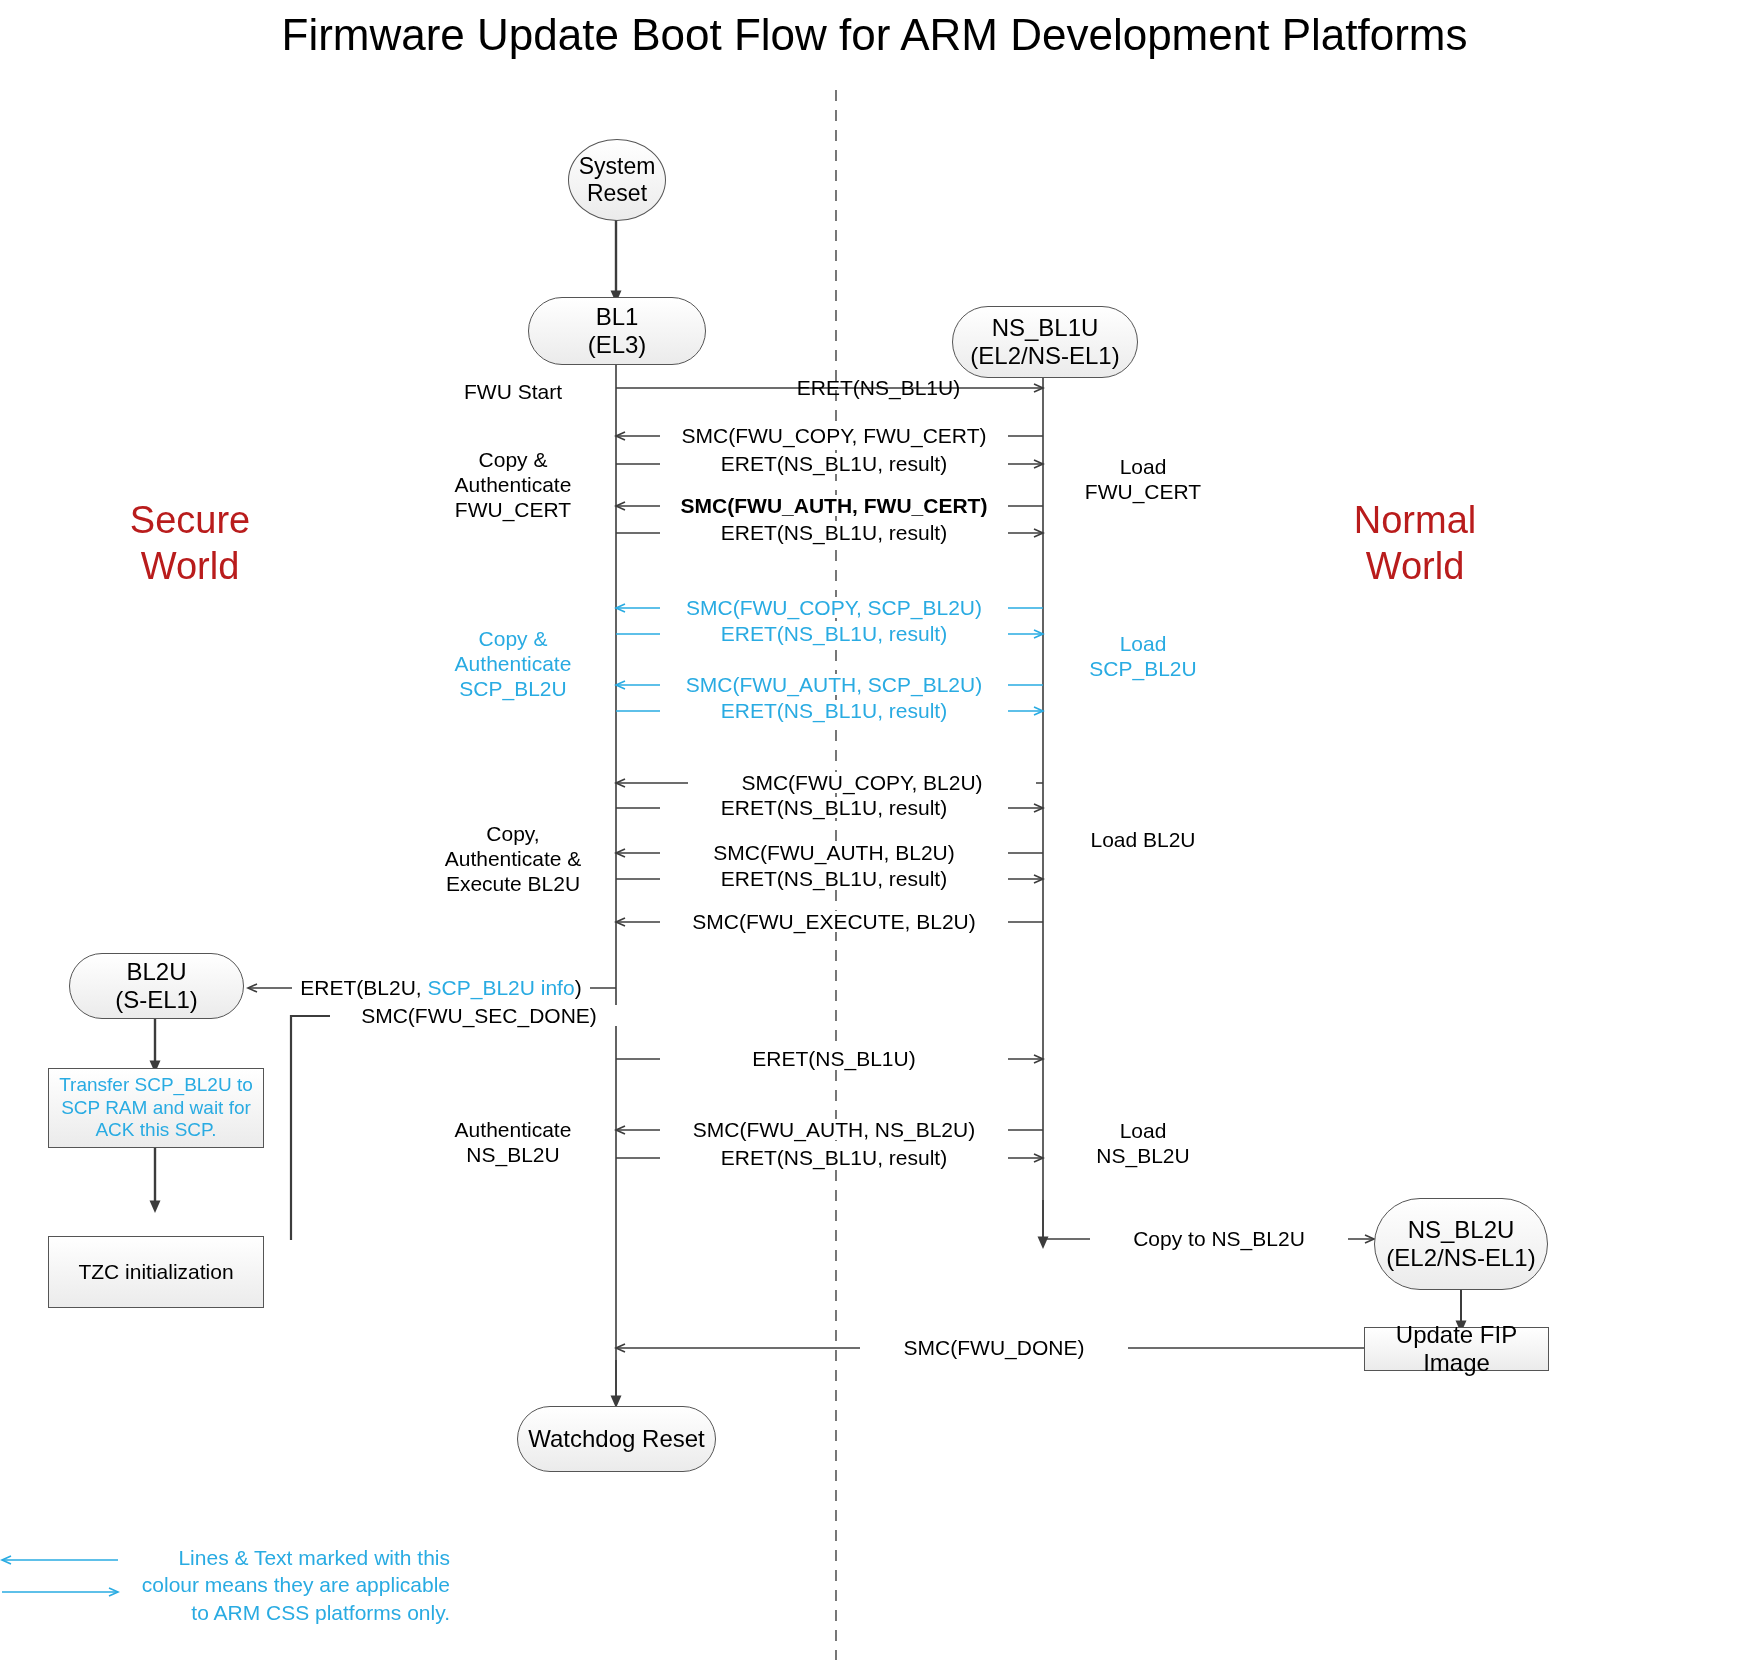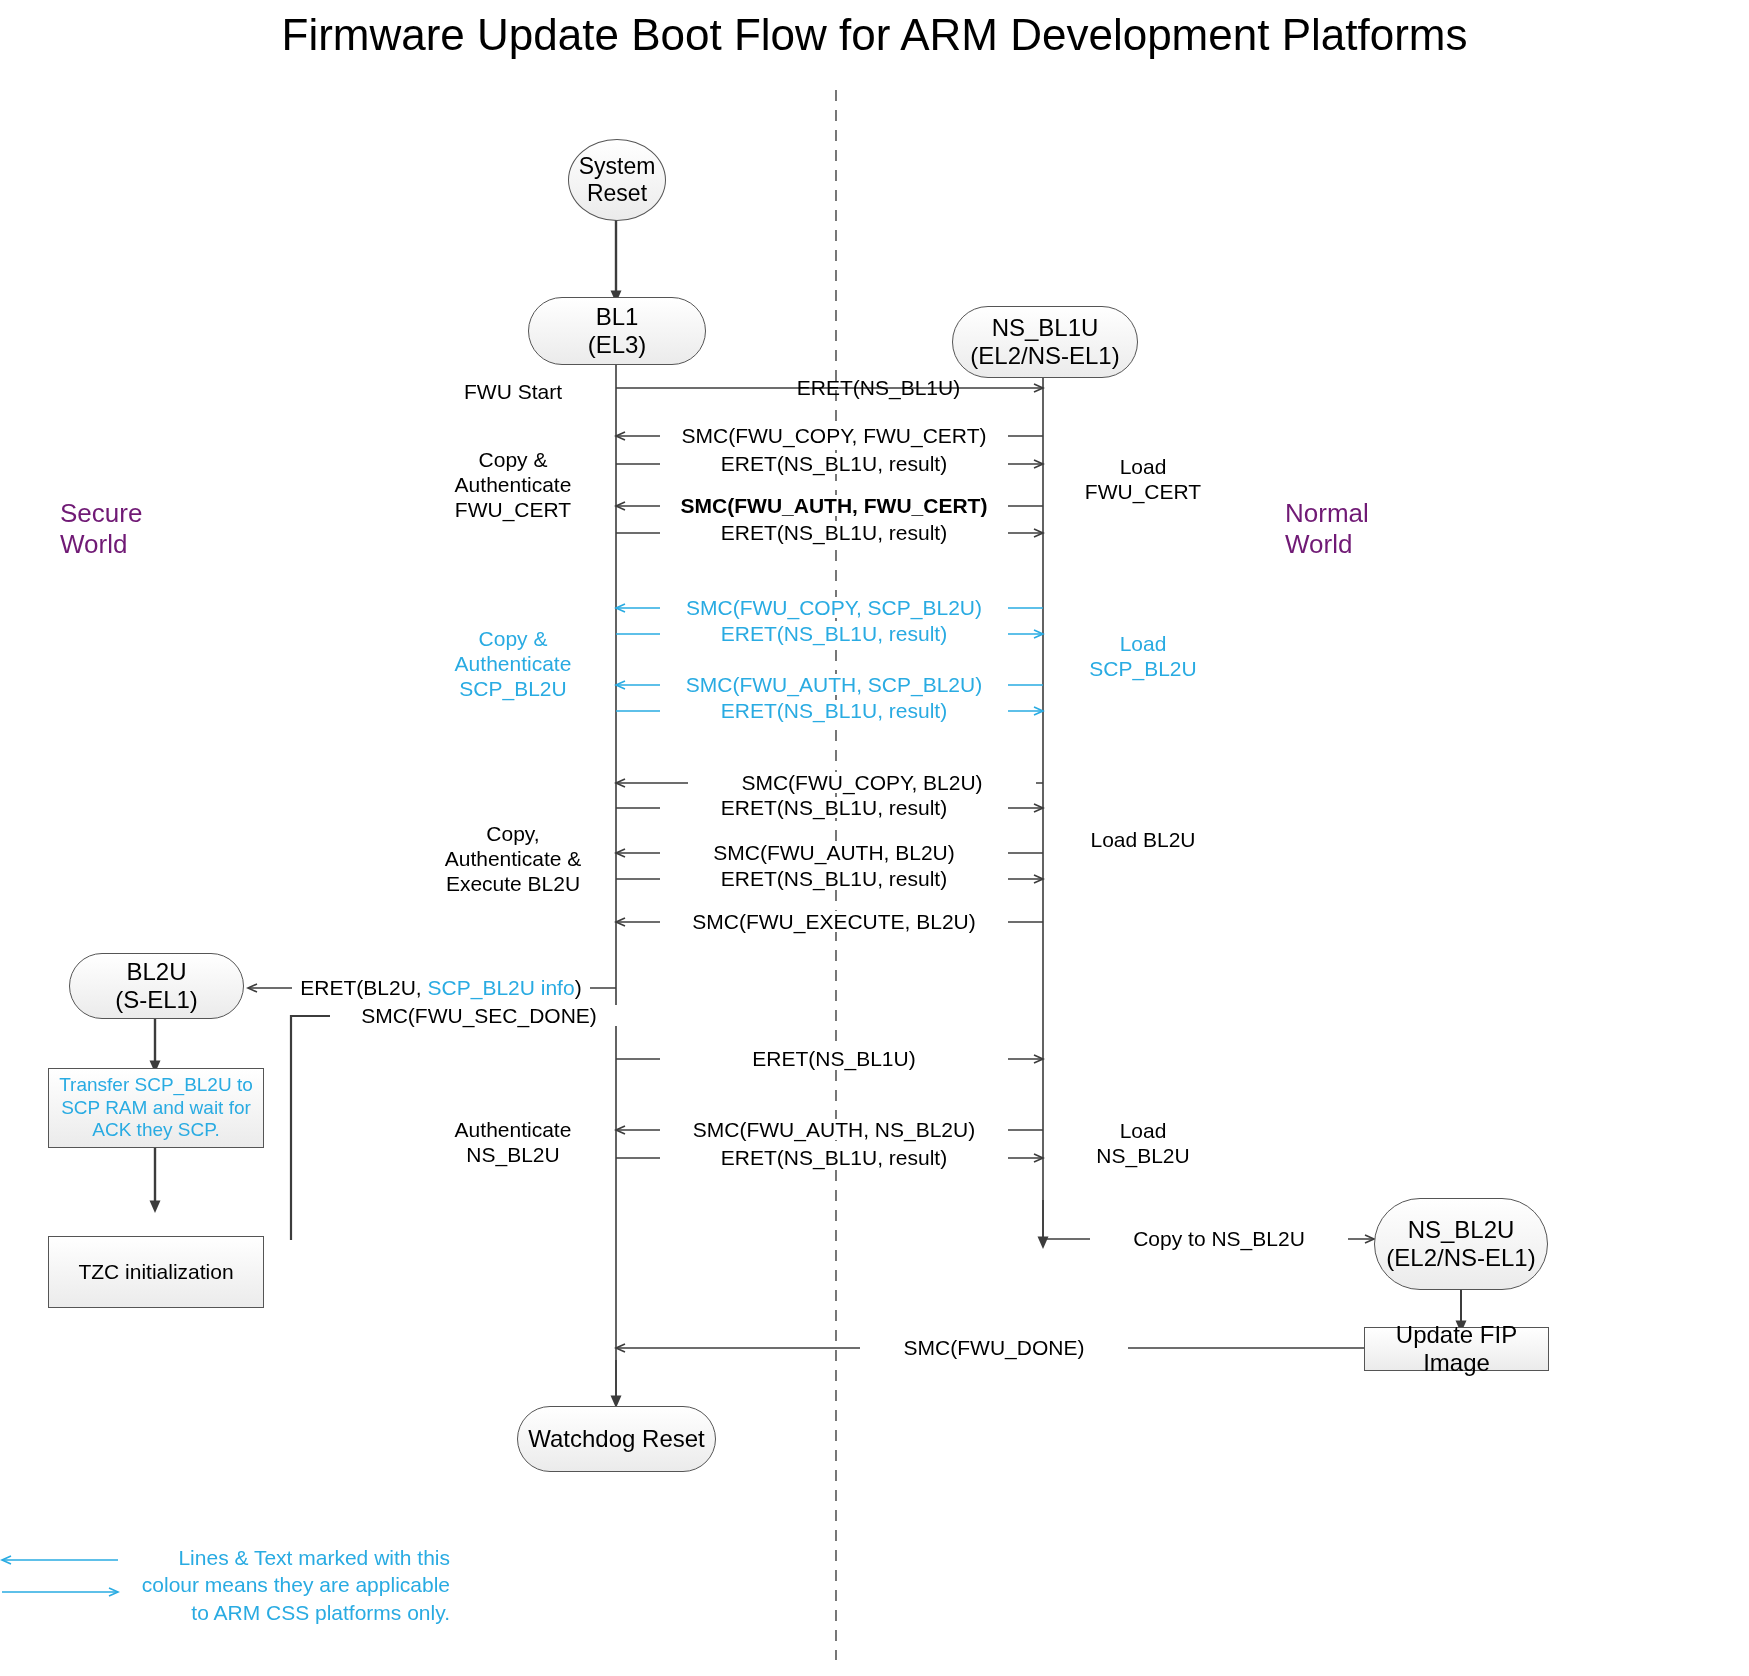--- a/index.html
+++ b/index.html
@@ -57,25 +57,25 @@
     box-sizing: border-box;
     font-size: 24px;
   }
   .node.stadium { border-radius: 999px; }
   .node.ellipse { border-radius: 50%; font-size: 23px; }
   .node.rect { border-radius: 0; font-size: 21px; }
   .node.rect.cyan-text { color: #29abe2; }
 
   .world {
     position: absolute;
-    text-align: left;
-    font-size: 26px;
+    text-align: center;
+    font-size: 38px;
     line-height: 1.2;
     white-space: pre-line;
-    color: #701a75;
+    color: #b91c1c;
   }
   .legend-text {
     position: absolute;
     text-align: right;
     font-size: 21px;
     line-height: 1.3;
     color: #29abe2;
     white-space: pre-line;
   }
 </style>
@@ -160,21 +160,21 @@
 (EL3)</div>
 
   <div class="node stadium" style="left:952px; top:306px; width:186px; height:72px;">NS_BL1U
 (EL2/NS-EL1)</div>
 
   <div class="node stadium" style="left:69px; top:953px; width:175px; height:66px;">BL2U
 (S-EL1)</div>
 
   <div class="node rect cyan-text" style="left:48px; top:1068px; width:216px; height:80px; font-size:19px;">Transfer SCP_BL2U to
 SCP RAM and wait for
-ACK they SCP.</div>
+ACK this SCP.</div>
 
   <div class="node rect" style="left:48px; top:1236px; width:216px; height:72px;">TZC initialization</div>
 
   <div class="node stadium" style="left:1374px; top:1198px; width:174px; height:92px;">NS_BL2U
 (EL2/NS-EL1)</div>
 
   <div class="node rect" style="left:1364px; top:1327px; width:185px; height:44px; font-size:24px;">Update FIP Image</div>
 
   <div class="node stadium" style="left:517px; top:1406px; width:199px; height:66px;">Watchdog Reset</div>
 

